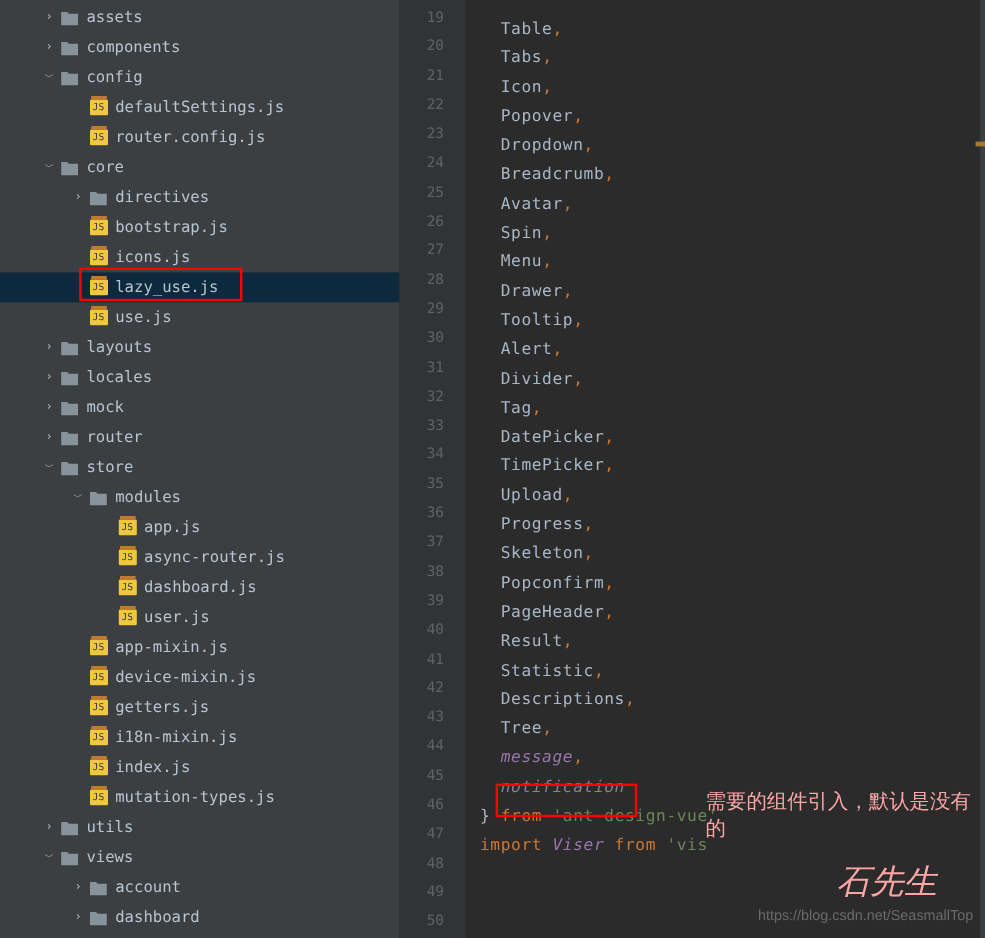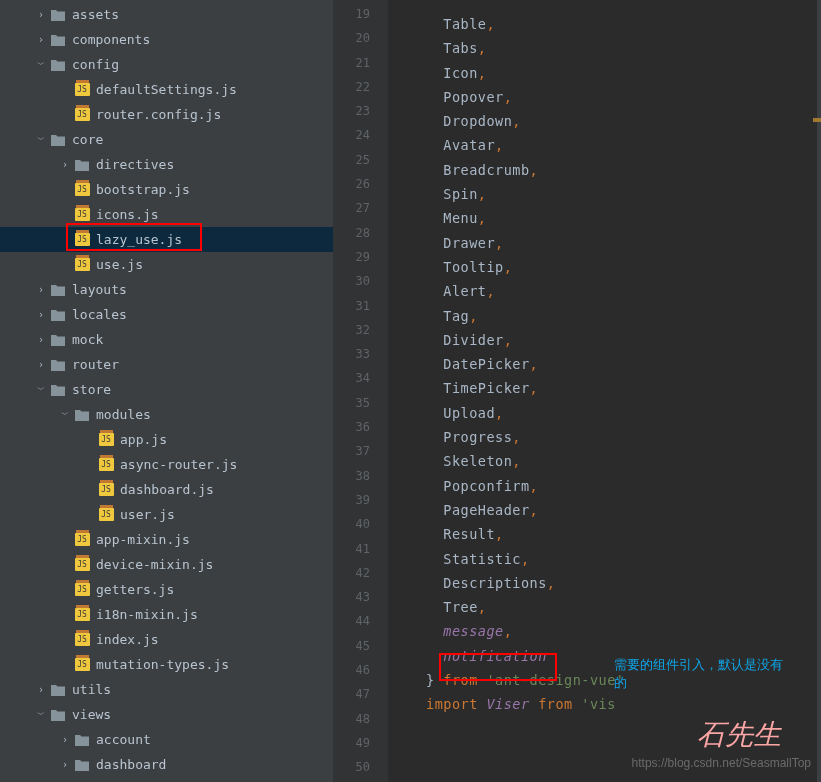--- a/index.html
+++ b/index.html
@@ -74,21 +74,20 @@
   .highlight-box {
     position: absolute;
     border: 2px solid #ff0000;
     pointer-events: none;
   }
   .editor {
     flex: 1;
     background: #2b2b2b;
     display: flex;
     position: relative;
-    gap: 26px;
   }
   .gutter {
     width: 55px;
     background: #313335;
     text-align: right;
     padding-right: 18px;
     padding-top: 2px;
     color: #606366;
     font-size: 12px;
     flex-shrink: 0;
@@ -108,22 +107,22 @@
     white-space: pre;
   }
   .kw { color: #cc7832; }
   .ident { color: #a9b7c6; }
   .italic { font-style: italic; color: #9876aa; }
   .str { color: #6a8759; }
   .comma { color: #cc7832; }
   .brace { color: #a9b7c6; }
   .annotation {
     position: absolute;
-    color: #0ea5e9;
-    font-size: 13px;
+    color: #fca5a5;
+    font-size: 17px;
     font-family: "Microsoft YaHei", sans-serif;
   }
   .watermark {
     position: absolute;
     right: 10px;
     bottom: 12px;
     color: #6b6b6b;
     font-size: 12px;
     font-family: Arial, sans-serif;
   }
@@ -440,29 +439,29 @@
         <div class="gutter-line">48</div>
         <div class="gutter-line">49</div>
         <div class="gutter-line">50</div>
       </div>
     <div class="code-area" id="codearea">
         <div class="code-line"><span class="ident">  Table</span><span class="comma">,</span></div>
         <div class="code-line"><span class="ident">  Tabs</span><span class="comma">,</span></div>
         <div class="code-line"><span class="ident">  Icon</span><span class="comma">,</span></div>
         <div class="code-line"><span class="ident">  Popover</span><span class="comma">,</span></div>
         <div class="code-line"><span class="ident">  Dropdown</span><span class="comma">,</span></div>
+        <div class="code-line"><span class="ident">  Breadcrumb</span><span class="comma">,</span></div>
         <div class="code-line"><span class="ident">  Avatar</span><span class="comma">,</span></div>
-        <div class="code-line"><span class="ident">  Breadcrumb</span><span class="comma">,</span></div>
         <div class="code-line"><span class="ident">  Spin</span><span class="comma">,</span></div>
         <div class="code-line"><span class="ident">  Menu</span><span class="comma">,</span></div>
         <div class="code-line"><span class="ident">  Drawer</span><span class="comma">,</span></div>
         <div class="code-line"><span class="ident">  Tooltip</span><span class="comma">,</span></div>
         <div class="code-line"><span class="ident">  Alert</span><span class="comma">,</span></div>
+        <div class="code-line"><span class="ident">  Divider</span><span class="comma">,</span></div>
         <div class="code-line"><span class="ident">  Tag</span><span class="comma">,</span></div>
-        <div class="code-line"><span class="ident">  Divider</span><span class="comma">,</span></div>
         <div class="code-line"><span class="ident">  DatePicker</span><span class="comma">,</span></div>
         <div class="code-line"><span class="ident">  TimePicker</span><span class="comma">,</span></div>
         <div class="code-line"><span class="ident">  Upload</span><span class="comma">,</span></div>
         <div class="code-line"><span class="ident">  Progress</span><span class="comma">,</span></div>
         <div class="code-line"><span class="ident">  Skeleton</span><span class="comma">,</span></div>
         <div class="code-line"><span class="ident">  Popconfirm</span><span class="comma">,</span></div>
         <div class="code-line"><span class="ident">  PageHeader</span><span class="comma">,</span></div>
         <div class="code-line"><span class="ident">  Result</span><span class="comma">,</span></div>
         <div class="code-line"><span class="ident">  Statistic</span><span class="comma">,</span></div>
         <div class="code-line"><span class="ident">  Descriptions</span><span class="comma">,</span></div>

